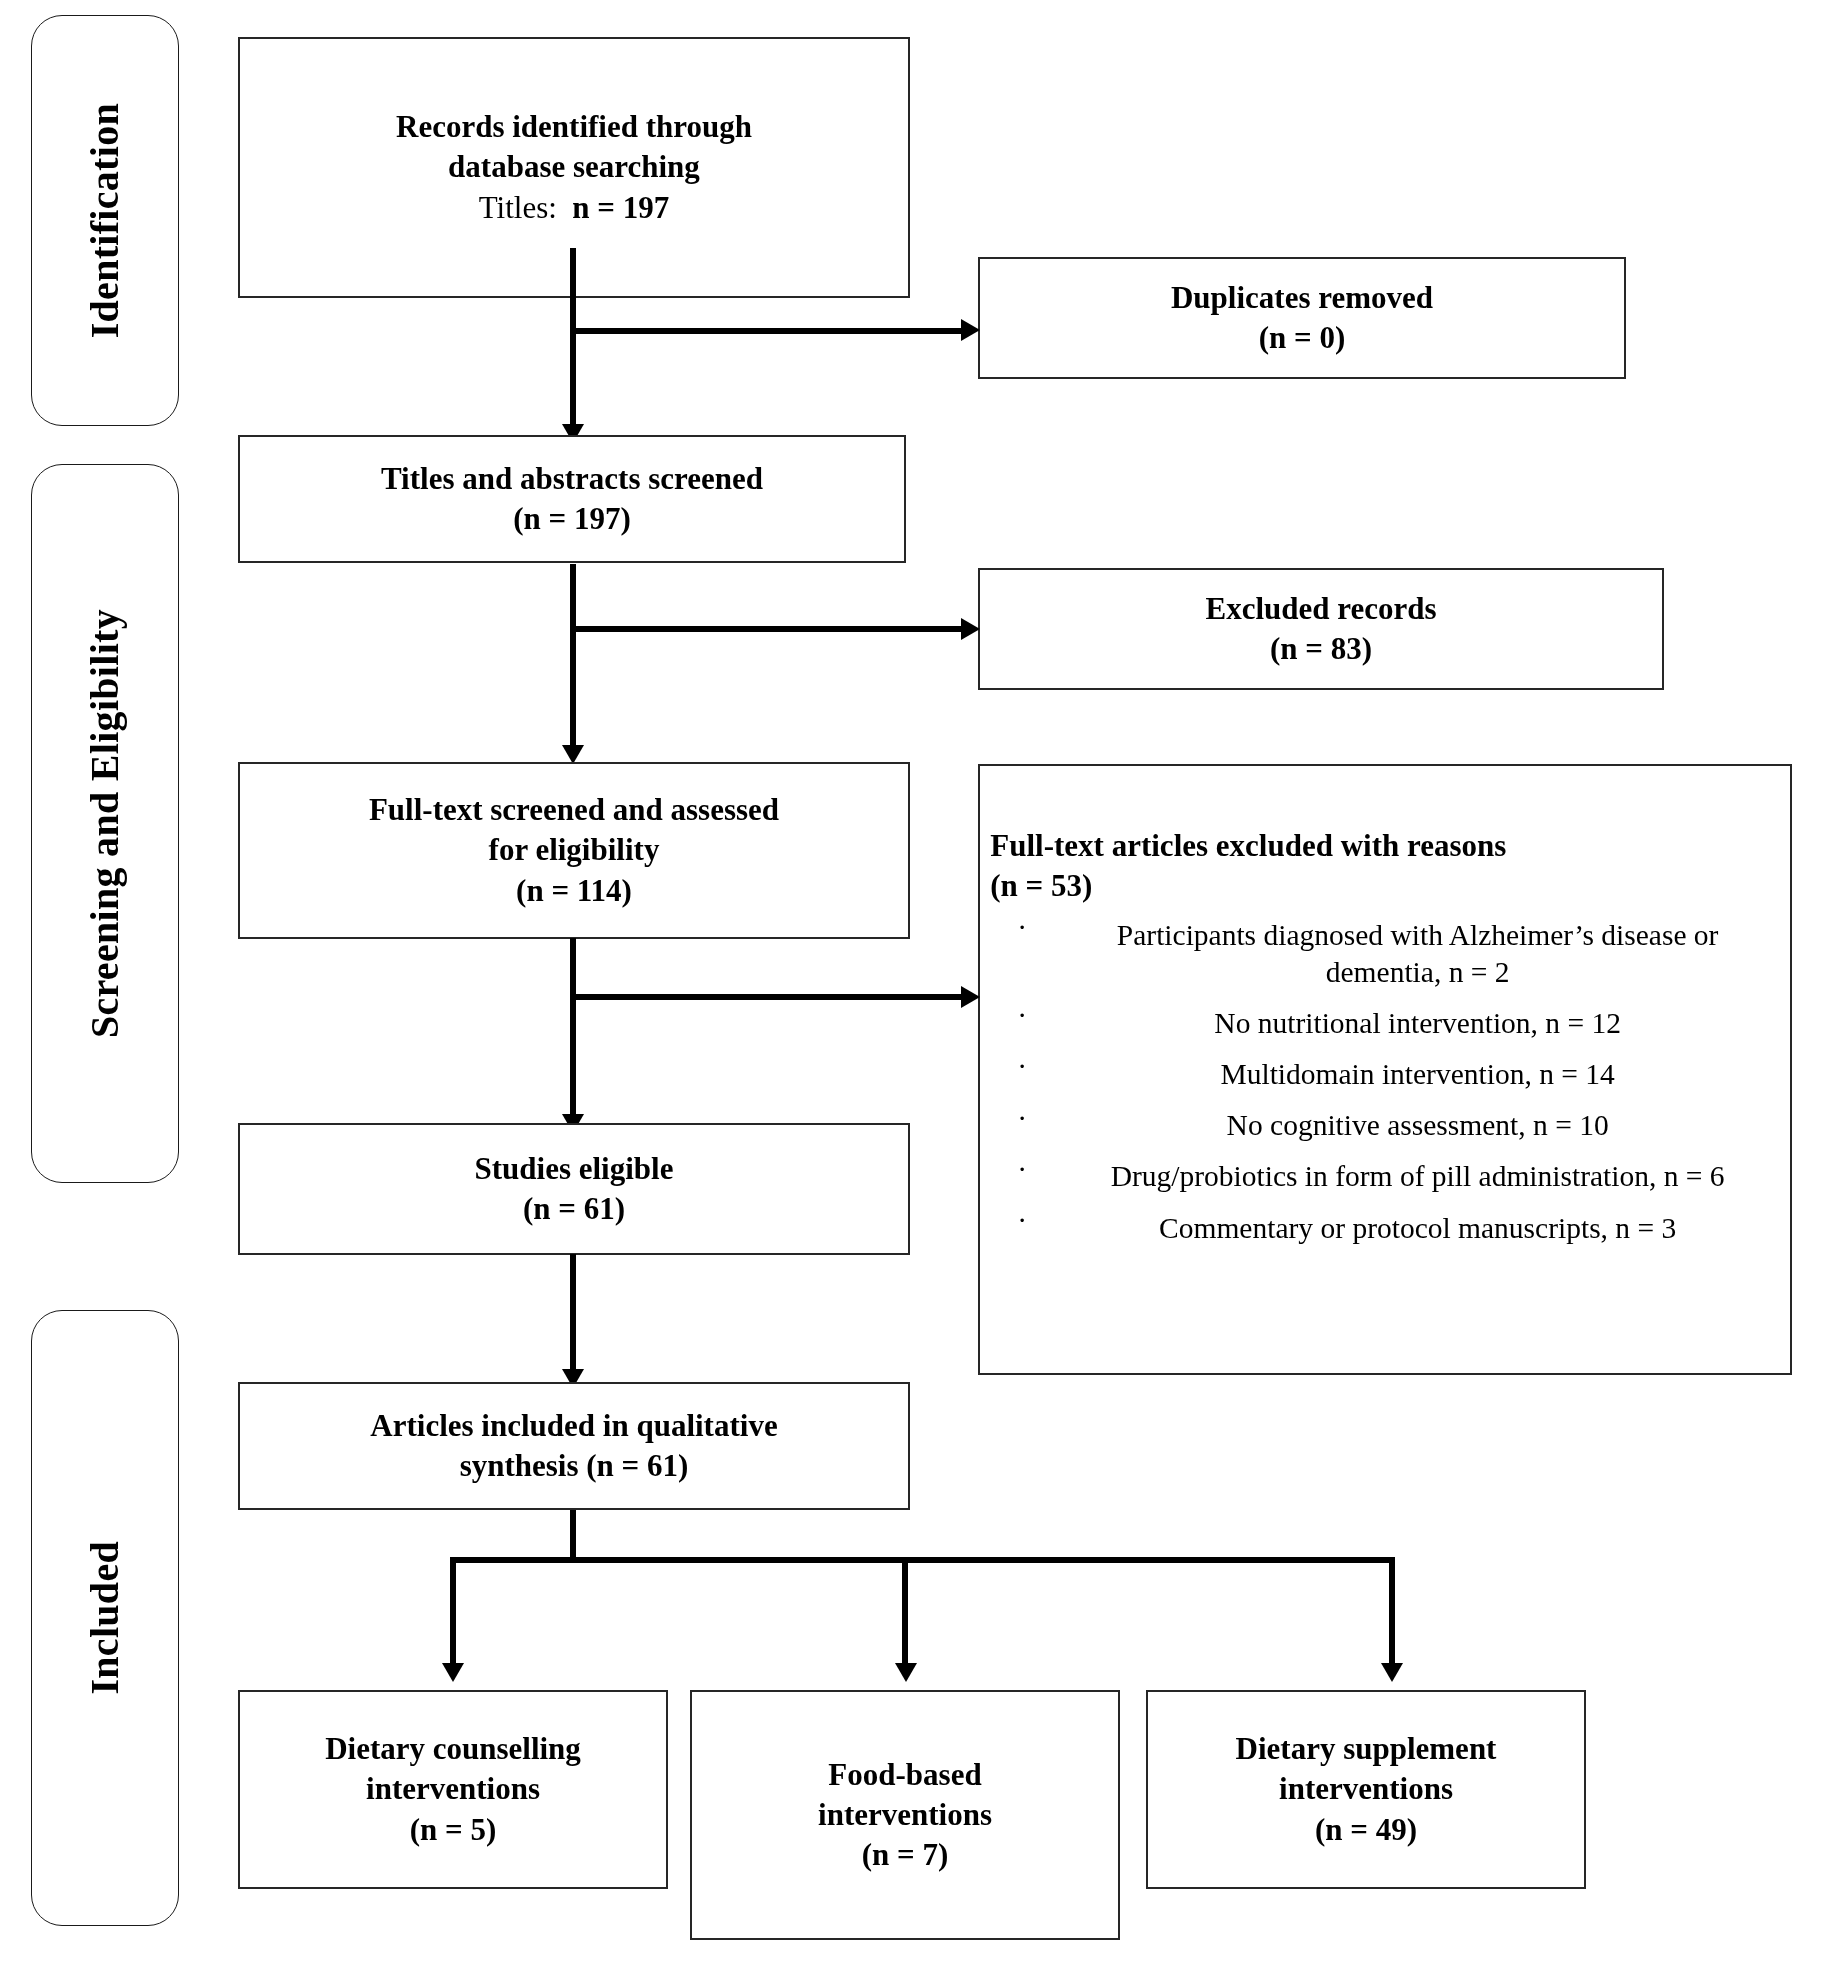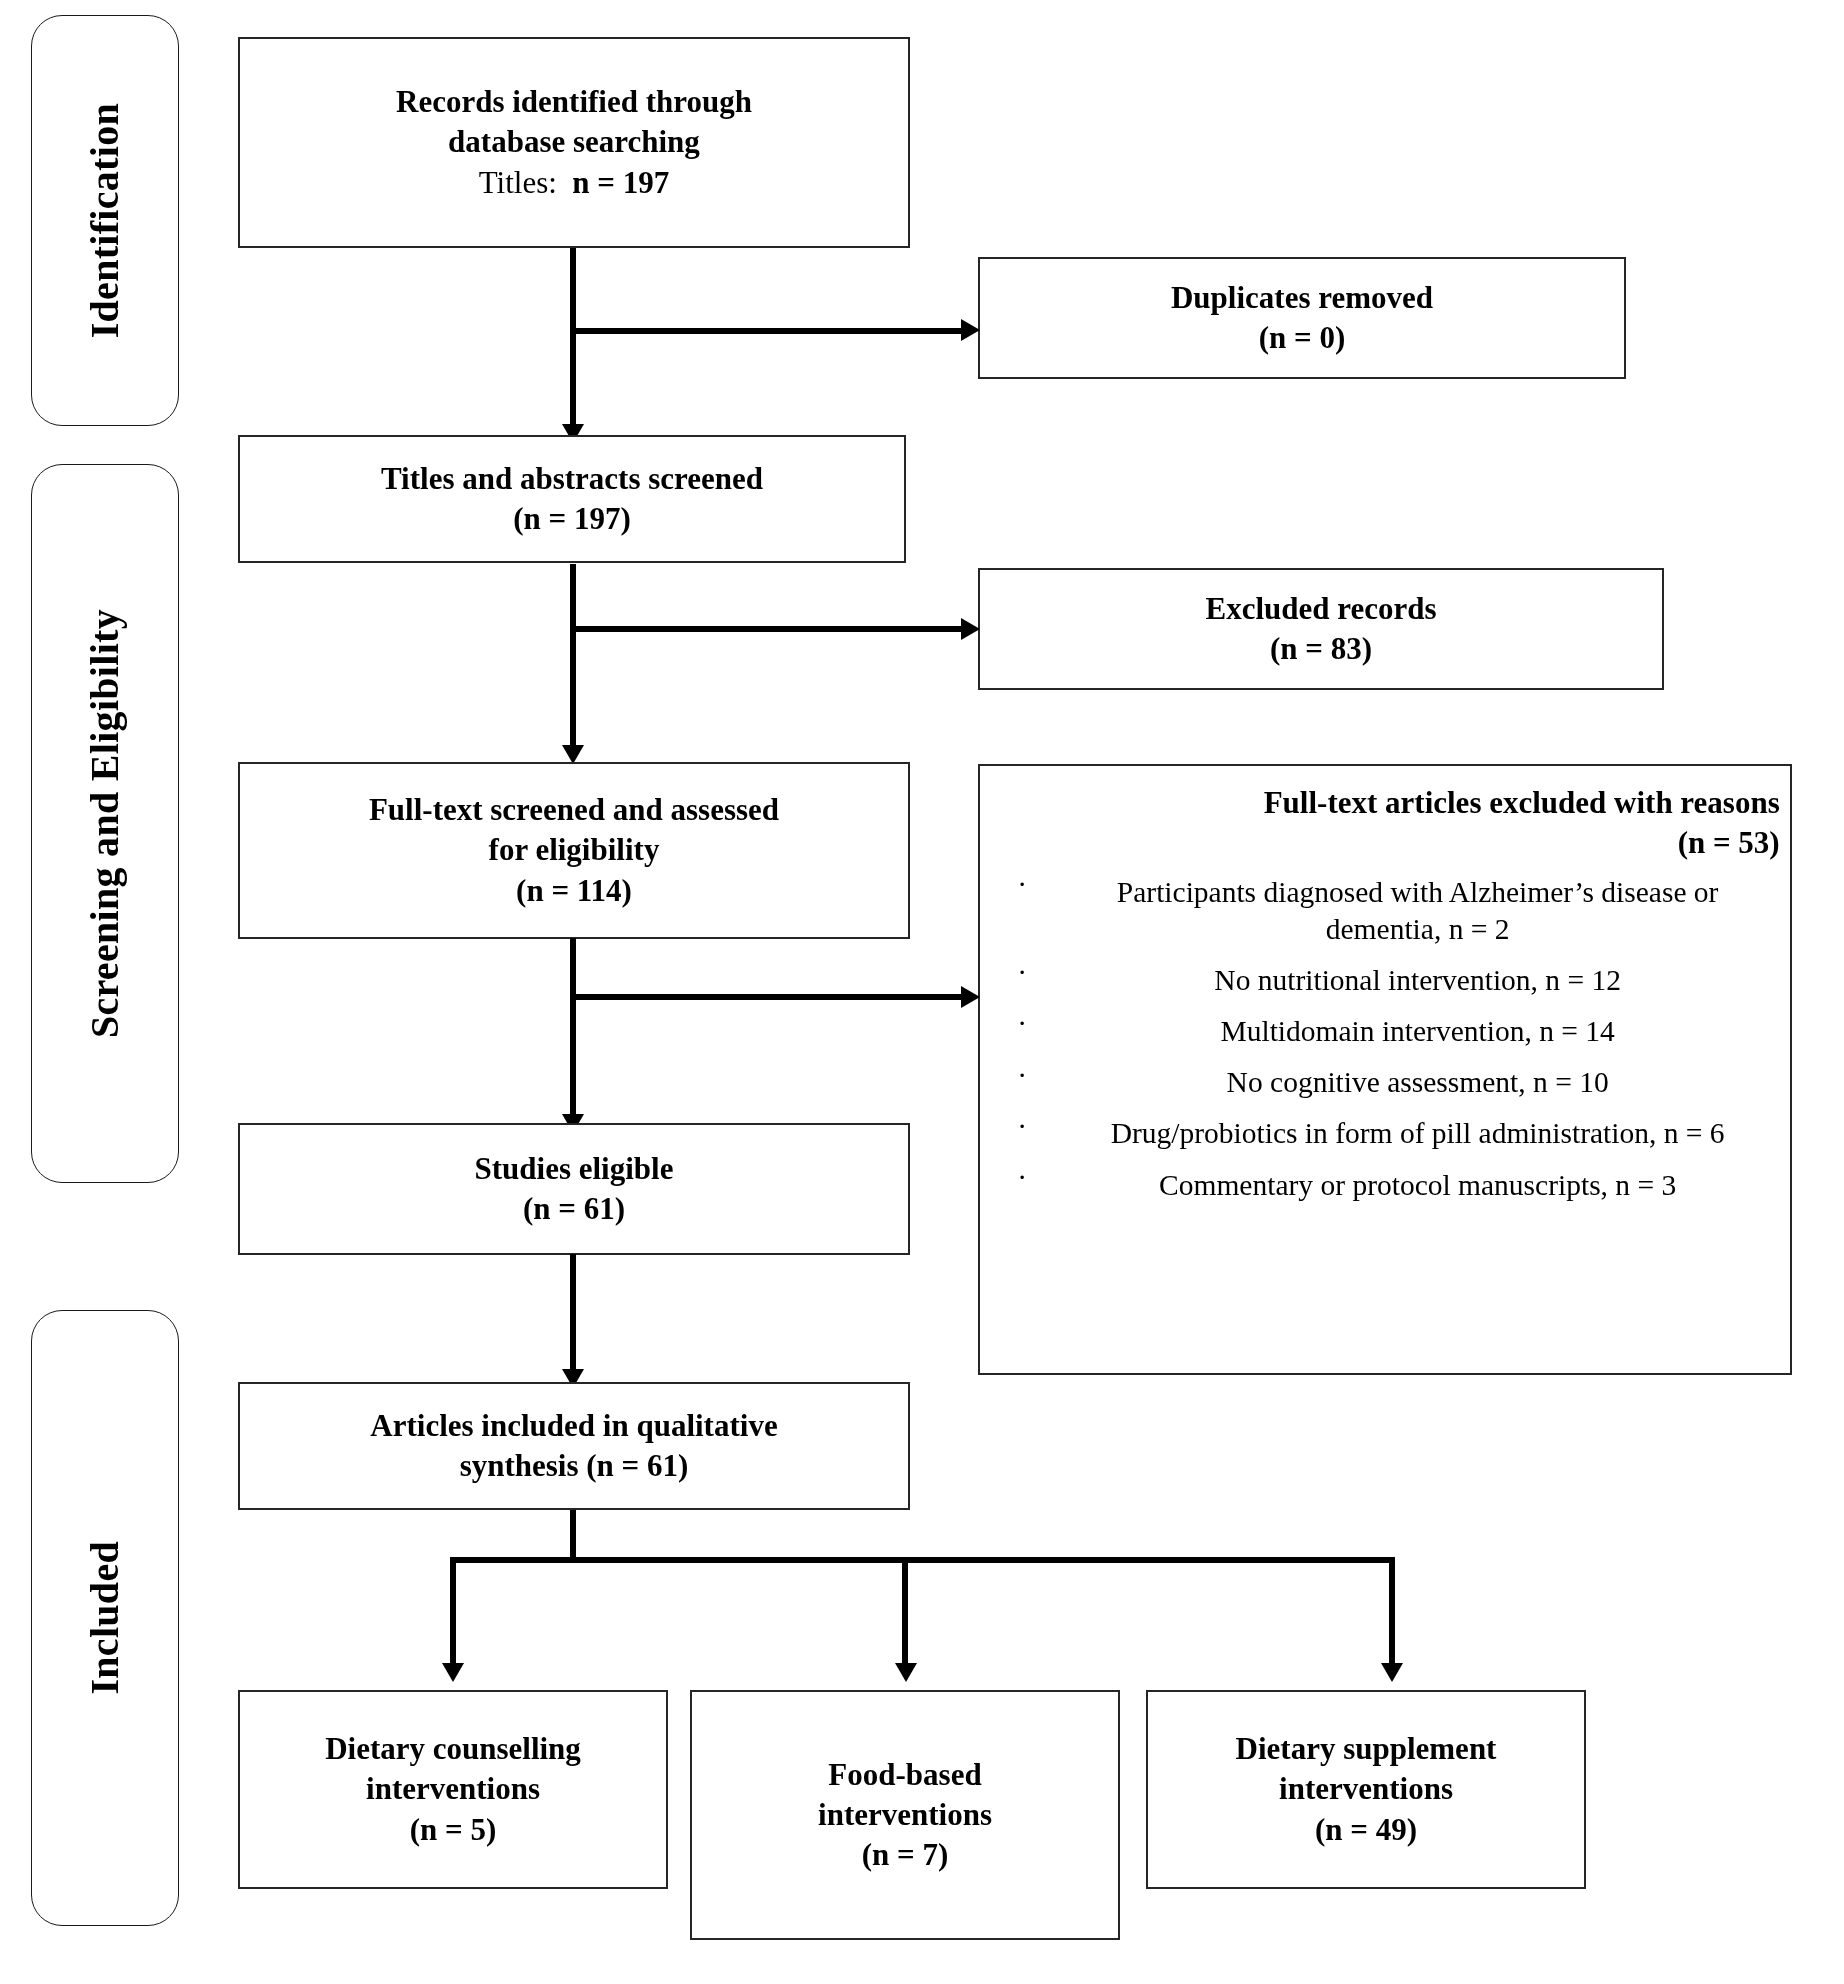--- a/index.html
+++ b/index.html
@@ -61,22 +61,23 @@
 
   
   .node.reasons {
     justify-content: flex-start;
     padding: 16.7px 10.3px 13px 10.3px;
   }
   .reasons-head {
     font-weight: bold;
     font-size: 31px;
     line-height: 1.30;
-    text-align: right;
+    text-align: left;
     width: 100%;
+    margin-top: 43px;
   }
   .reasons-list {
     list-style: none;
     margin: 10.3px 0 0 0;
     padding: 0 6.4px 0 16.7px;
     width: 100%;
     box-sizing: border-box;
     text-align: center;
   }
   .reasons-list li {
@@ -126,21 +127,21 @@
   </div>
 
   <div class="stage" style="left:31px; top:464px; width:148px; height:719px;">
     <span class="stage-label">Screening and Eligibility</span>
   </div>
 
   <div class="stage" style="left:31px; top:1310px; width:148px; height:616px;">
     <span class="stage-label">Included</span>
   </div>
 
-  <div class="node" style="left:238px; top:37px; width:672px; height:211px;">
+  <div class="node" style="left:238px; top:37px; width:672px; height:261px;">
     <span class="line">Records identified through</span>
     <span class="line">database searching</span>
     <span class="line">
       <span class="reg">Titles:</span>&nbsp;
       <span>n = 197</span>
     </span>
   </div>
 
   <div class="node" style="left:978px; top:257px; width:648px; height:122px;">
     <span class="line">Duplicates removed</span>

